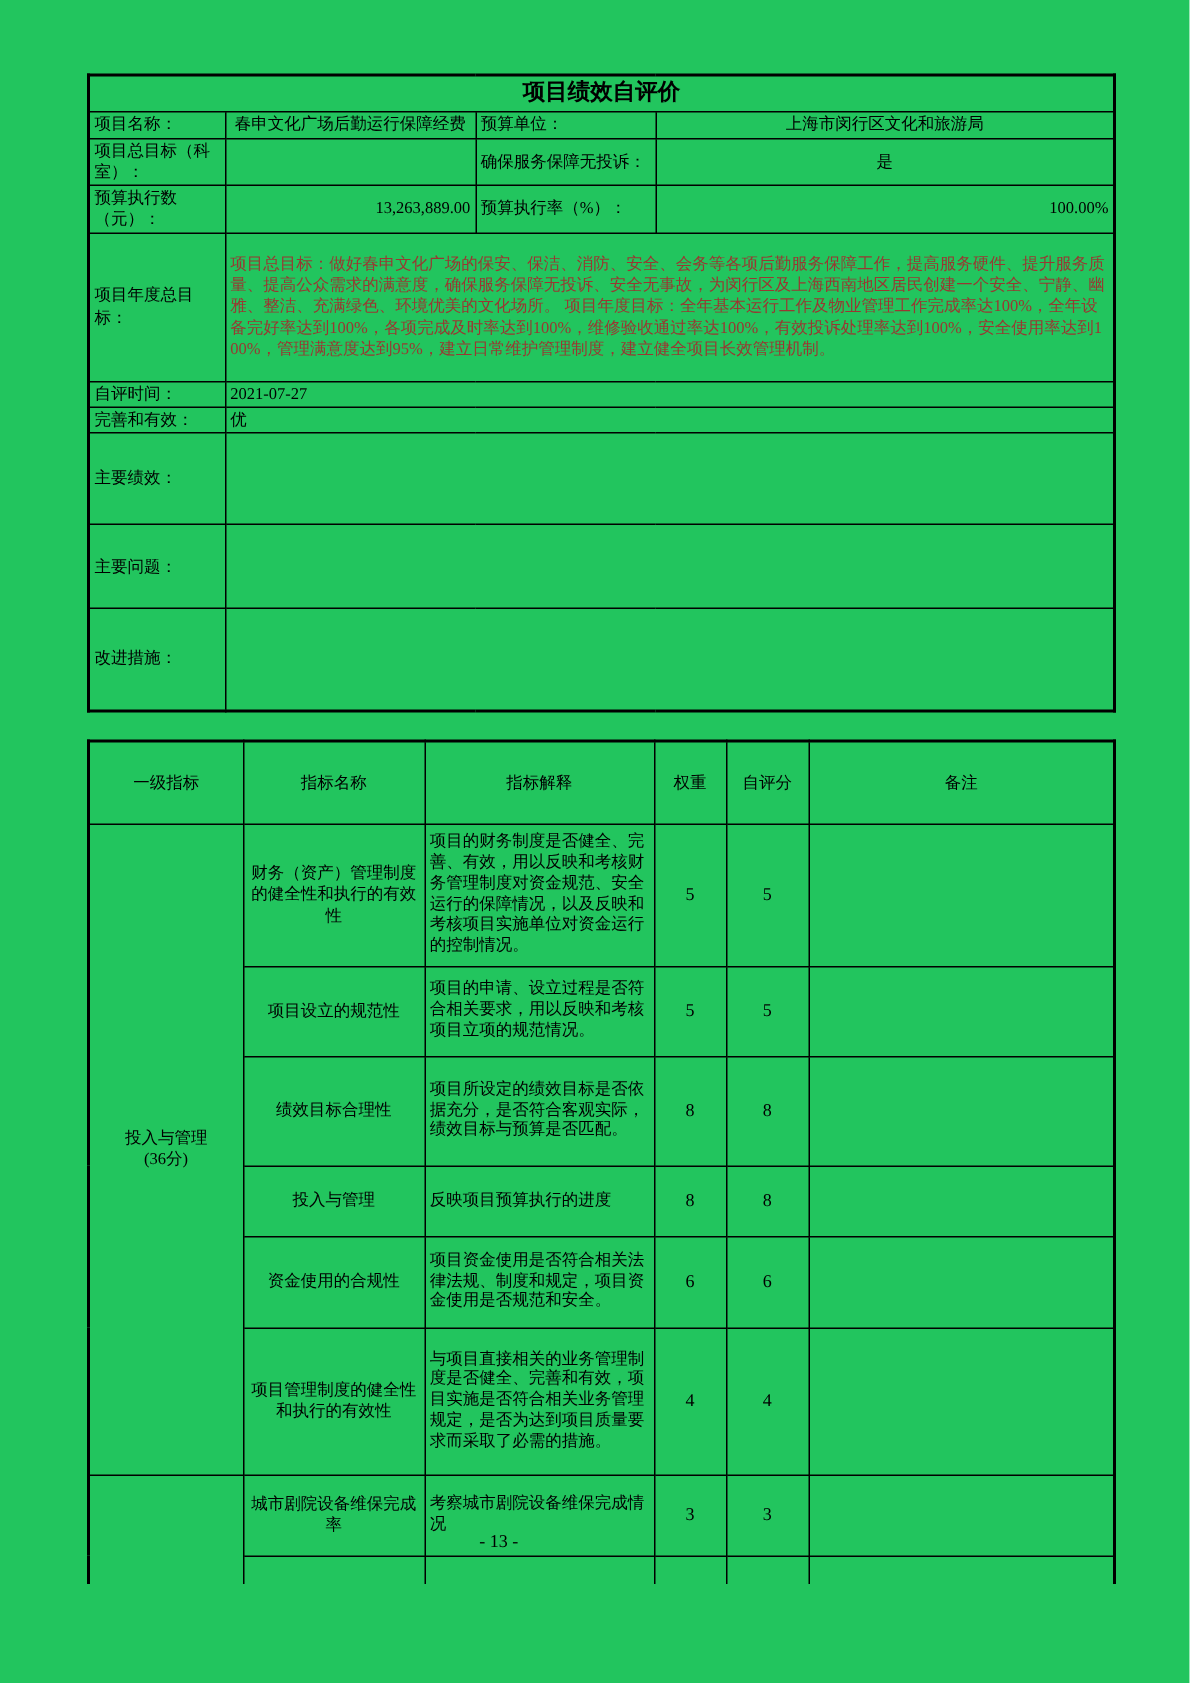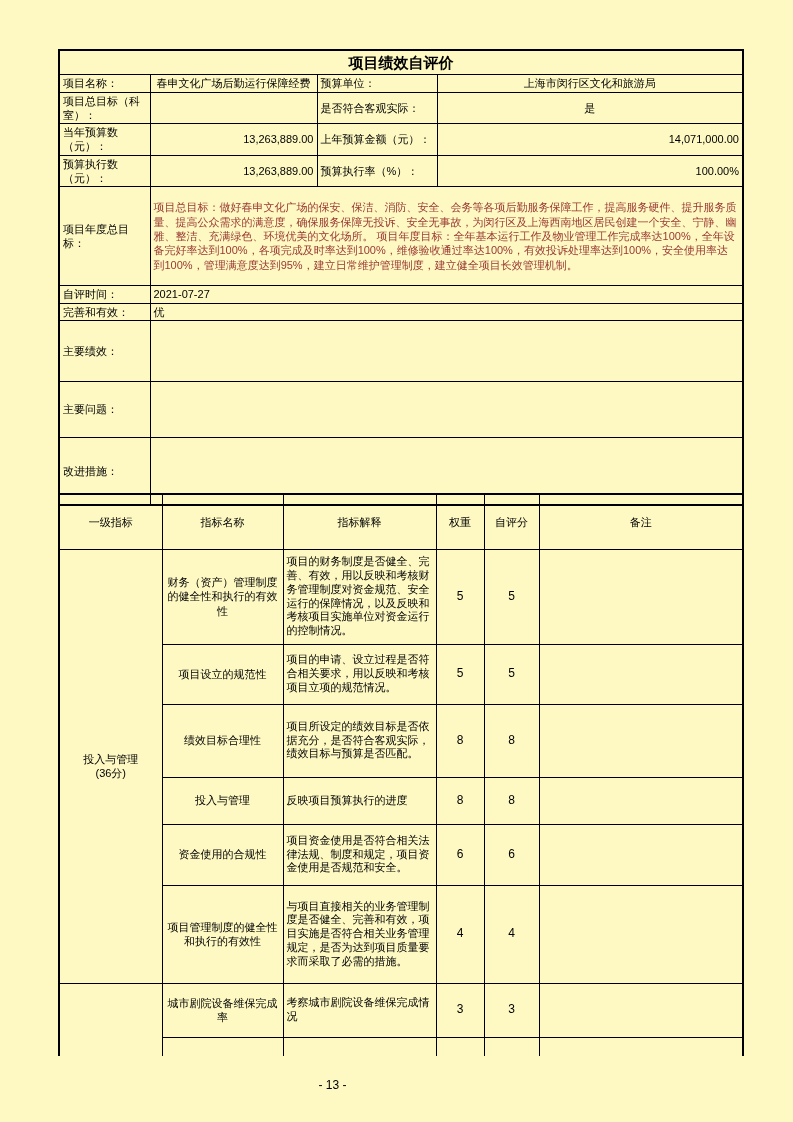--- a/index.html
+++ b/index.html
@@ -1,20 +1,20 @@
 <!DOCTYPE html>
 <html><head>
 <meta charset="utf-8">
 <style>
   html,body { margin:0; padding:0; background:#ffffff; }
   .page {
     position:relative;
     width:793px; height:1122px;
-    background:#fef9c3;
-    font-family:Liberation Sans, sans-serif;
+    background:#22c55e;
+    font-family:Liberation Serif, serif;
     color:#000;
     overflow:hidden;
   }
   table {
     position:absolute;
     left:58px;
     width:684px;
     border-collapse:collapse;
     table-layout:fixed;
   }
@@ -59,21 +59,21 @@
   .r-partial { height:19px; }
   .r-partial td { border-bottom:none; }
   .grp-cell { text-align:center; vertical-align:middle; }
   .grp2-cell { border-bottom:none; }
   .name-cell { text-align:center; }
   .desc-cell { text-align:left; line-height:13.8px; }
   .num-cell  { text-align:center; font-size:12px; }
   
   .footer {
     position:absolute;
-    left:0; top:1078px; width:665px;
+    left:0; top:1020px; width:665px;
     text-align:center;
     font-size:12px;
   }
 </style>
 </head>
 <body>
 
 <div class="page">
 
   <table class="t1">
@@ -89,28 +89,22 @@
     </tr>
     <tr class="r-info">
       <td class="lbl">项目名称：</td>
       <td class="txt-c">春申文化广场后勤运行保障经费</td>
       <td class="lbl">预算单位：</td>
       <td class="txt-c">上海市闵行区文化和旅游局</td>
     </tr>
     <tr class="r-info">
       <td class="lbl">项目总目标（科室）：</td>
       <td class="txt-c"></td>
-      <td class="lbl">是否符合客观实际：</td>
+      <td class="lbl">确保服务保障无投诉：</td>
       <td class="txt-c">是</td>
-    </tr>
-    <tr class="r-info">
-      <td class="lbl">当年预算数（元）：</td>
-      <td class="txt-r">13,263,889.00</td>
-      <td class="lbl">上年预算金额（元）：</td>
-      <td class="txt-r">14,071,000.00</td>
     </tr>
     <tr class="r-info">
       <td class="lbl">预算执行数（元）：</td>
       <td class="txt-r">13,263,889.00</td>
       <td class="lbl">预算执行率（%）：</td>
       <td class="txt-r">100.00%</td>
     </tr>
     <tr class="r-goal">
       <td class="lbl tall-lbl">项目年度总目标：</td>
       <td colspan="3" class="txt-l goal-text" style="color: rgb(153, 56, 50);">项目总目标：做好春申文化广场的保安、保洁、消防、安全、会务等各项后勤服务保障工作，提高服务硬件、提升服务质量、提高公众需求的满意度，确保服务保障无投诉、安全无事故，为闵行区及上海西南地区居民创建一个安全、宁静、幽雅、整洁、充满绿色、环境优美的文化场所。 项目年度目标：全年基本运行工作及物业管理工作完成率达100%，全年设备完好率达到100%，各项完成及时率达到100%，维修验收通过率达100%，有效投诉处理率达到100%，安全使用率达到100%，管理满意度达到95%，建立日常维护管理制度，建立健全项目长效管理机制。</td>

